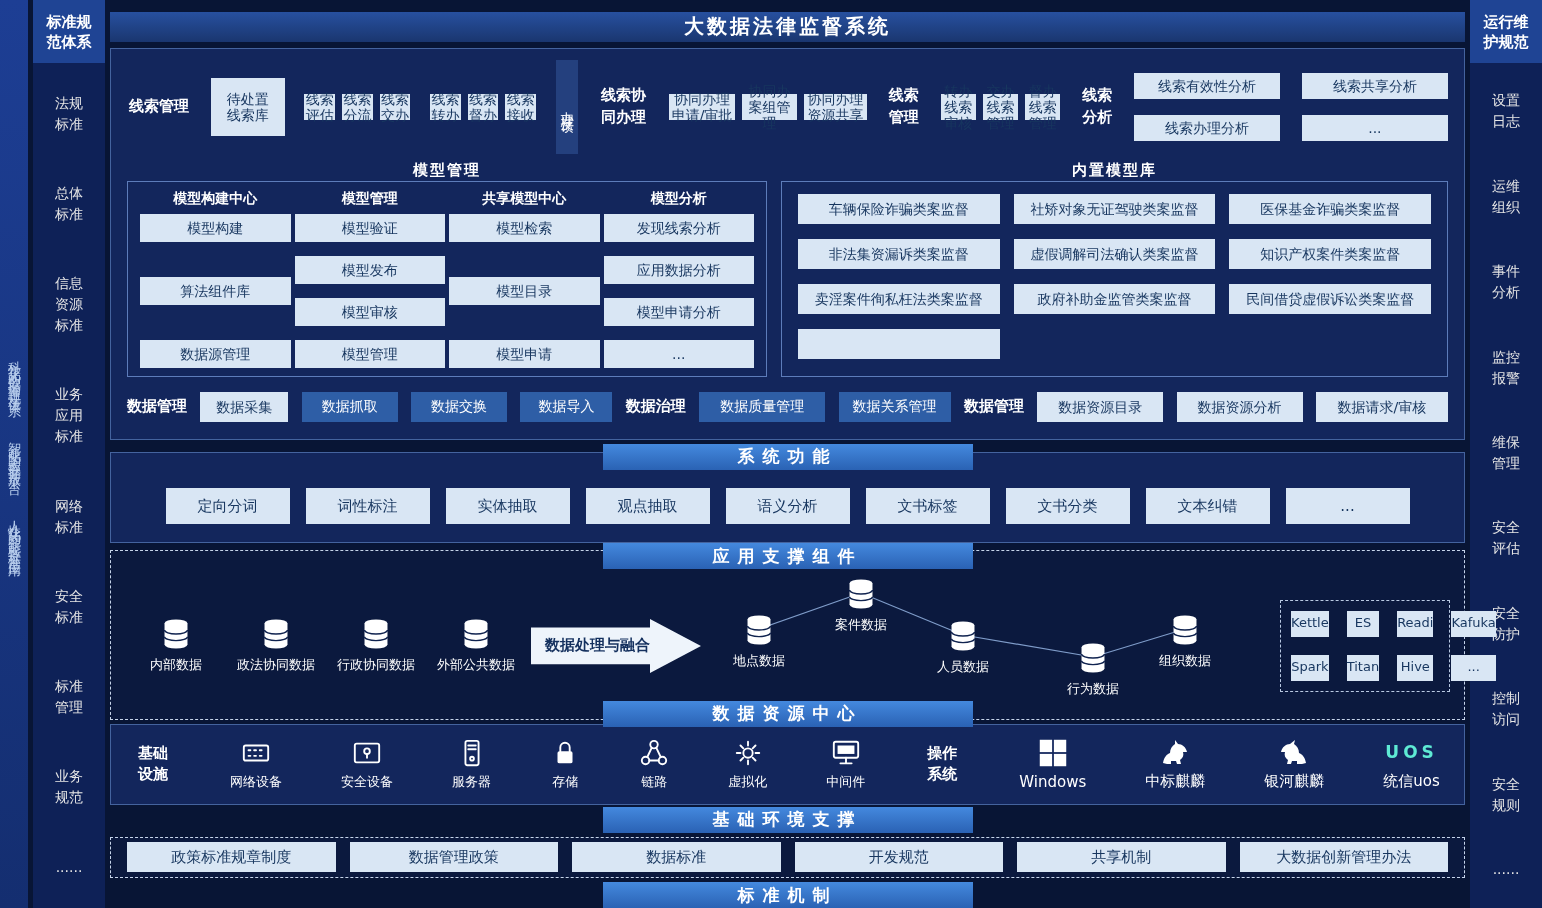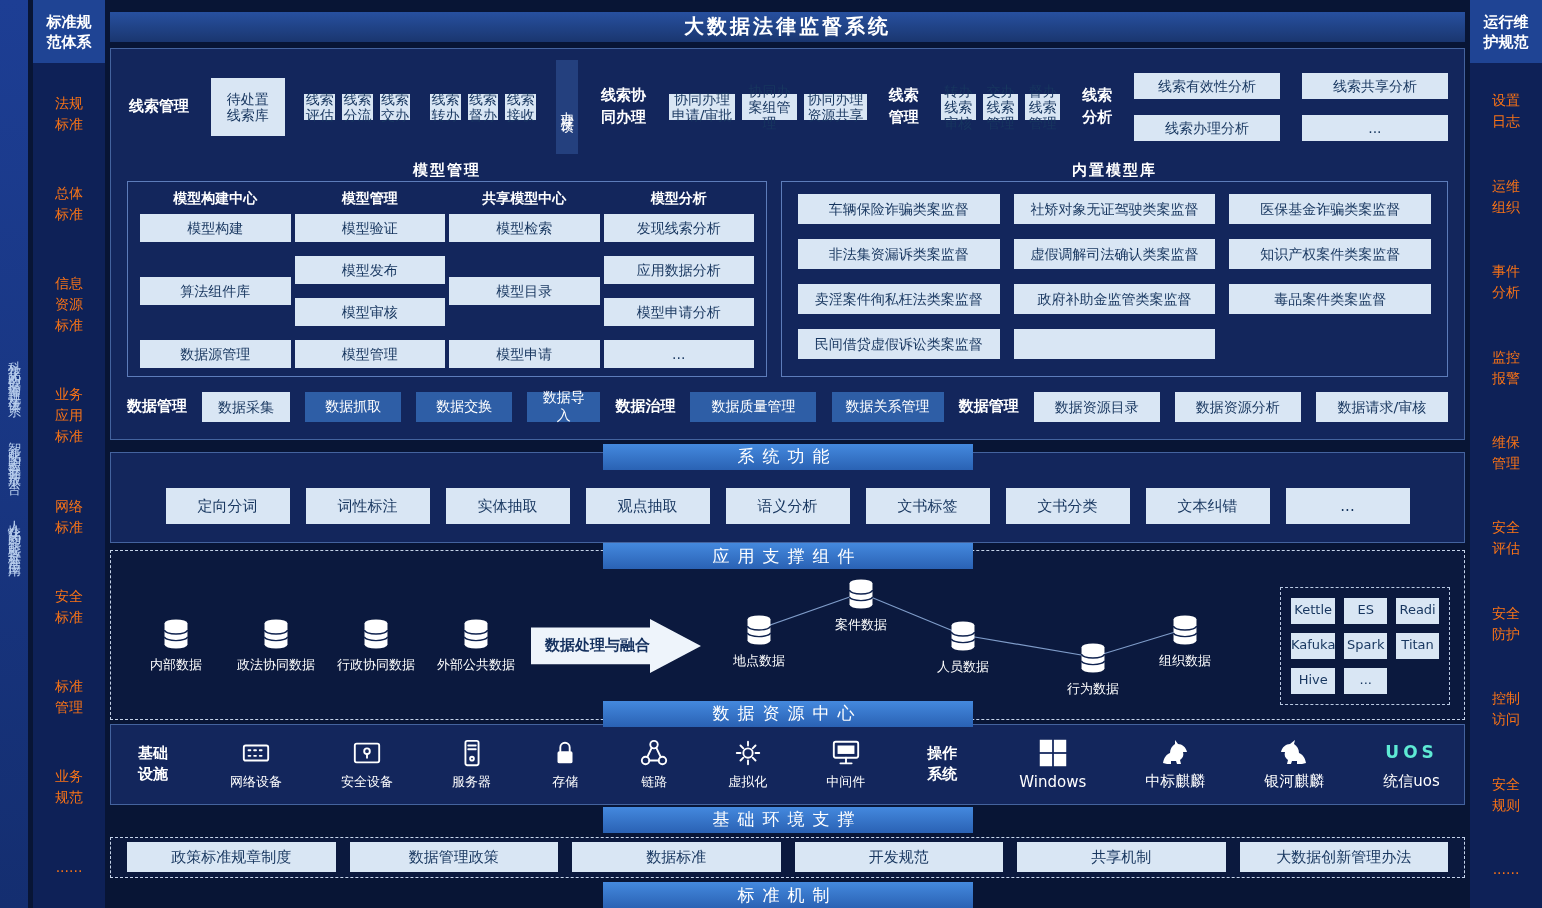--- a/index.html
+++ b/index.html
@@ -7,27 +7,27 @@
 body{background:#081535;font-family:"DejaVu Sans","Liberation Sans",sans-serif}
 .root{display:flex;width:1542px;height:908px;gap:5px}
 
 .vstrip{width:28px;background:linear-gradient(180deg,#1d3e94,#142e70);display:flex;flex-direction:column;align-items:center;justify-content:center;gap:34px}
 .vstrip span{writing-mode:vertical-rl;color:#b9cfee;font-size:13px;letter-spacing:4px}
 
 .side{width:72px;background:#0e2157;display:flex;flex-direction:column;align-items:center}
 .side .hdr{width:100%;padding:12px 0 10px;background:#1f4494;color:#fff;font-weight:bold;font-size:15px;text-align:center;line-height:1.35}
 .side .hdr span{display:inline-block;width:48px}
 .side .list{flex:1;width:100%;display:flex;flex-direction:column;justify-content:space-around;align-items:center;padding:6px 0}
-.side .list .si{width:32px;color:#f97316;font-size:14px;text-align:center;line-height:1.5;word-break:break-all}
+.side .list .si{width:32px;color:#e5e5e5;font-size:14px;text-align:center;line-height:1.5;word-break:break-all}
 
 .main{flex:1;display:flex;flex-direction:column;padding-top:12px}
 .titlebar{height:30px;background:linear-gradient(180deg,#27509f,#1a366f);display:flex;align-items:center;justify-content:center;color:#fff;font-size:20px;font-weight:bold;letter-spacing:3px}
 .panel{background:#13265c;border:1px solid #44639e}
 .dashpanel{border:1px dashed #c6d4ea;background:rgba(19,38,92,.25)}
-.bluebar{width:370px;height:26px;margin:0 auto;background:linear-gradient(180deg,#4489de,#2a62b4);color:#fff;font-weight:normal;font-size:17px;letter-spacing:8px;display:flex;align-items:center;justify-content:center;position:relative;z-index:3}
+.bluebar{width:370px;height:26px;margin:0 auto;background:linear-gradient(180deg,#4489de,#2a62b4);color:#fff;font-weight:bold;font-size:17px;letter-spacing:8px;display:flex;align-items:center;justify-content:center;position:relative;z-index:3}
 
 .lb{background:#d9e6f4;color:#17365f;display:flex;align-items:center;justify-content:center;text-align:center;line-height:1.15;font-size:14px}
 .bb{background:#2e5ea6;color:#fff;display:flex;align-items:center;justify-content:center;text-align:center;font-size:14px}
 .wlabel{color:#fff;font-weight:bold;font-size:15px;text-align:center;line-height:1.45}
 
 .toppanel{margin-top:6px;height:396px;padding:6px 10px}
 .cluerow{height:104px;display:flex;align-items:center;justify-content:space-between;padding:0 6px}
 .vstack{display:flex;flex-direction:row;gap:7px}
 .vstack .lb{height:26px}
 .pend{width:74px;height:58px}
@@ -57,21 +57,21 @@
 
 .apppanel{margin-top:-19px;height:170px;padding:26px 14px 4px 26px;display:flex;align-items:center;gap:16px;position:relative}
 .dbitem{display:flex;flex-direction:column;align-items:center;gap:5px;width:78px}
 .dbitem .dl{color:#fff;font-size:13px;white-space:nowrap}
 .dbi{width:30px;height:34px}
 .sources{display:flex;gap:22px}
 .arrow{width:170px;height:54px;background:#eef4fb;clip-path:polygon(0 16%,70% 16%,70% 0,100% 50%,70% 100%,70% 84%,0 84%);display:flex;align-items:center;padding-left:14px;color:#14305e;font-weight:bold;font-size:15px;flex-shrink:0}
 .cluster{position:relative;width:510px;height:138px;flex-shrink:0}
 .cluster svg.lines{position:absolute;inset:0}
 .cluster .dbitem{position:absolute;width:64px}
-.tech{border:1px dashed #b9c9e2;width:170px;padding:10px;display:grid;grid-template-columns:1fr 1fr 1fr;gap:9px;margin-left:auto}
+.tech{border:1px dashed #b9c9e2;width:170px;padding:10px;display:grid;grid-template-columns:1fr 1fr 1fr 1fr;gap:18px;margin-left:auto}
 .tech .lb{height:26px;font-size:13px}
 
 .infrapanel{margin-top:-3px;height:82px;display:flex;align-items:center;justify-content:space-between;padding:0 24px}
 .inflabel{width:36px}
 .devitem{display:flex;flex-direction:column;align-items:center;gap:5px}
 .devitem .dl{color:#fff;font-size:13px;white-space:nowrap}
 .ositem .dl{font-size:15px}
 .ic{width:30px;height:30px;stroke:#fff;fill:none;stroke-width:2;stroke-linecap:round}
 .icf{width:32px;height:30px;fill:#fff}
 .uosword{color:#5eead4;font-size:17px;font-weight:bold;letter-spacing:4px;height:30px;display:flex;align-items:center}
@@ -192,33 +192,32 @@
           <div class="sectitle">内置模型库</div>
           <div class="lib-box">
             <div class="lb">车辆保险诈骗类案监督</div>
             <div class="lb">社矫对象无证驾驶类案监督</div>
             <div class="lb">医保基金诈骗类案监督</div>
             <div class="lb">非法集资漏诉类案监督</div>
             <div class="lb">虚假调解司法确认类案监督</div>
             <div class="lb">知识产权案件类案监督</div>
             <div class="lb">卖淫案件徇私枉法类案监督</div>
             <div class="lb">政府补助金监管类案监督</div>
-            <div class="lb">毒品案件类案监督</div>
             <div class="lb">民间借贷虚假诉讼类案监督</div>
             <div class="lb"></div>
           </div>
         </div>
       </div>
 
       <div class="datarow">
         <div class="wlabel">数据管理</div>
         <div class="lb" style="width:88px">数据采集</div>
         <div class="bb" style="width:96px">数据抓取</div>
         <div class="bb" style="width:96px">数据交换</div>
-        <div class="bb" style="width:73px">数据导入</div>
+        <div class="bb" style="width:92px">数据导入</div>
         <div class="wlabel">数据治理</div>
         <div class="bb" style="width:126px">数据质量管理</div>
         <div class="bb" style="width:112px">数据关系管理</div>
         <div class="wlabel">数据管理</div>
         <div class="lb" style="width:126px">数据资源目录</div>
         <div class="lb" style="width:126px">数据资源分析</div>
         <div class="lb" style="width:132px">数据请求/审核</div>
       </div>
     </div>
 

